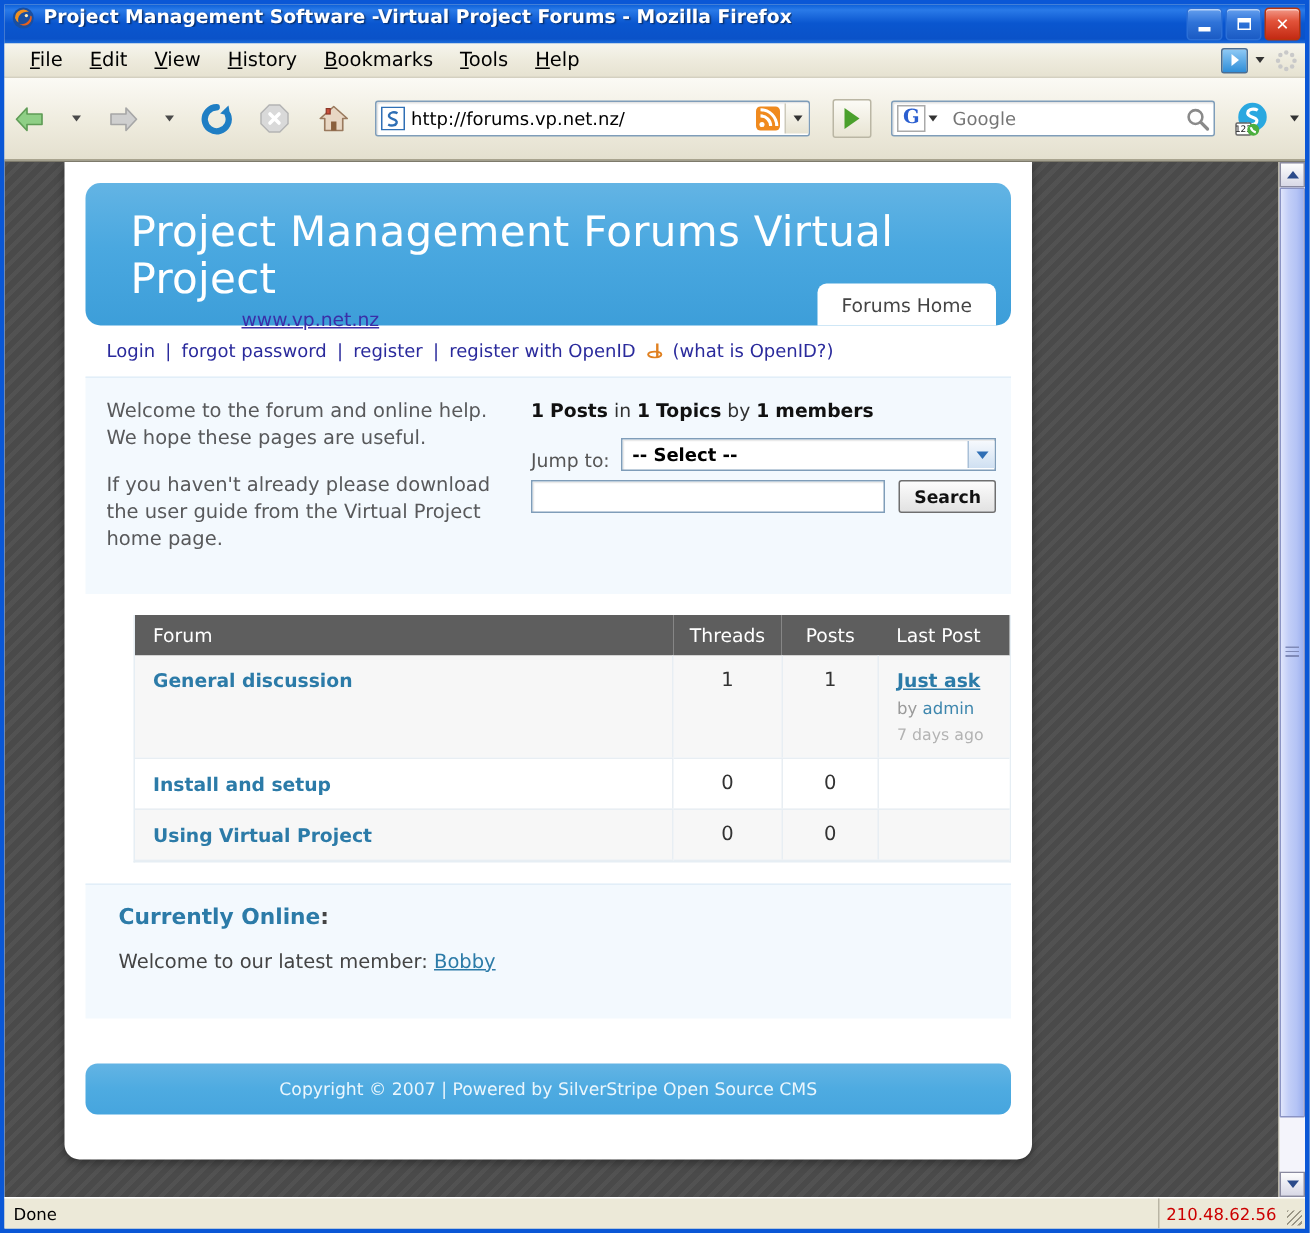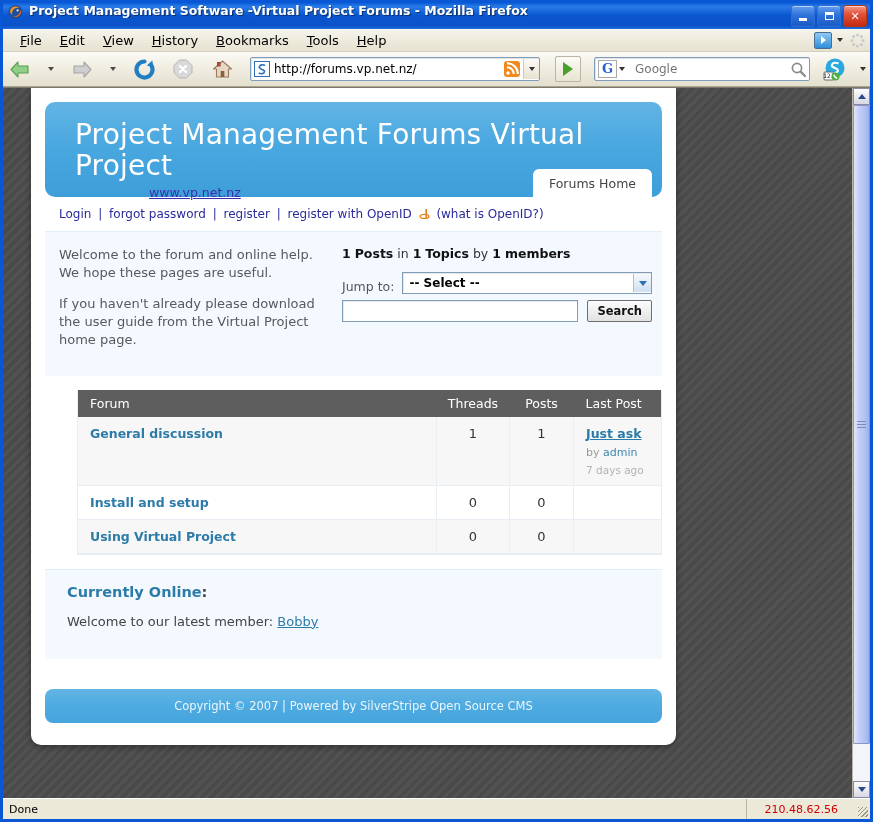--- a/index.html
+++ b/index.html
@@ -56,21 +56,21 @@
   #menubar-right{position:absolute;right:4px;display:flex;align-items:center;gap:5px;}
   .mbr-icon{width:18px;height:16px;display:flex;align-items:center;justify-content:center;}
   .play-sq{width:16px;height:15px;border:1px solid #4a6d92;border-radius:2px;
     background:linear-gradient(180deg,#8ec9f5,#2f8ed8);display:flex;align-items:center;justify-content:center;}
   .play-sq:after{content:"";border-left:5px solid #fff;border-top:4px solid transparent;border-bottom:4px solid transparent;}
   .caret{width:0;height:0;border-left:3px solid transparent;border-right:3px solid transparent;border-top:4px solid #333;}
   
   #navbar{
     height:34px;flex:0 0 34px;
     background:linear-gradient(180deg,#fbfaf5 0%,#f0ede0 50%,#e4e0cf 100%);
-    display:flex;align-items:center;padding:0 4px;gap:13px;
+    display:flex;align-items:center;padding:10px 4px;gap:13px;
     border-bottom:1px solid #a9a48f;
   }
   .navicon{width:26px;height:26px;display:flex;align-items:center;justify-content:center;flex:0 0 auto;}
   .arrow-lt,.arrow-rt{position:relative;width:22px;height:18px;}
   .arrow-lt svg,.arrow-rt svg{display:block;}
   .tinycaret{width:0;height:0;border-left:3.5px solid transparent;border-right:3.5px solid transparent;border-top:4px solid #4a4a4a;margin:0 2px;}
   #urlbar{
     flex:1 1 auto;height:22px;background:#fff;border:1px solid #7f9db9;
     display:flex;align-items:center;border-radius:2px;margin:0 2px;min-width:0;
     box-shadow:inset 1px 1px 1px rgba(0,0,0,.12);
@@ -119,24 +119,24 @@
   #sb-thumb{
     position:absolute;left:0;right:0;top:0;height:94.5%;
     background:linear-gradient(90deg,#dfe5fb 0%,#c2cef7 35%,#b4c3f5 70%,#9db0ef 100%);
     border:1px solid #8b94c4;box-sizing:border-box;border-radius:1px;
     display:flex;align-items:center;justify-content:center;
   }
   #sb-grip{width:9px;height:7px;
     background:repeating-linear-gradient(180deg,#7f8ab8 0 1px,transparent 1px 3px);}
   
   #card{
-    position:absolute;left:28px;top:0;width:645px;
+    position:absolute;left:40px;top:0;width:645px;
     background:#fff;border-radius:0 0 10px 10px;
     box-shadow:0 2px 6px rgba(0,0,0,.35);
-    padding:14px 14px 22px 14px;box-sizing:border-box;
+    padding:14px 14px 30px 14px;box-sizing:border-box;
   }
   #banner{
     height:95px;border-radius:10px;position:relative;
     background:linear-gradient(180deg,#63b4e4 0%,#4aa8e0 45%,#3d9ed9 100%);
     padding:18px 0 0 30px;box-sizing:border-box;
   }
   #banner-title{
     color:#fff;font-size:28px;font-weight:normal;letter-spacing:.2px;
     font-family:"DejaVu Sans","Liberation Sans",sans-serif;line-height:1.1;
   }
@@ -246,21 +246,21 @@
     height:20px;flex:0 0 20px;
     background:#ece9d8;border-top:1px solid #fff;
     display:flex;align-items:center;position:relative;
   }
   #status-left{
     flex:1 1 auto;font-size:11px;color:#000;padding-left:6px;
     border-right:1px solid #b9b5a4;height:100%;display:flex;align-items:center;
     font-family:"DejaVu Sans","Liberation Sans",sans-serif;
   }
   #status-ip{
-    flex:0 0 auto;font-size:11px;color:#cc0000;padding:0 18px;height:100%;
+    flex:0 0 auto;font-size:11px;color:#cc0000;padding:0 5px;height:100%;
     display:flex;align-items:center;
     font-family:"DejaVu Sans","Liberation Sans",sans-serif;
   }
   #grip{flex:0 0 14px;height:100%;position:relative;}
   #grip:after{content:"";position:absolute;right:2px;bottom:2px;width:10px;height:10px;
     background:repeating-linear-gradient(135deg,#9a9686 0 1px,transparent 1px 3px);}
 </style>
 </head>
 <body>
 

